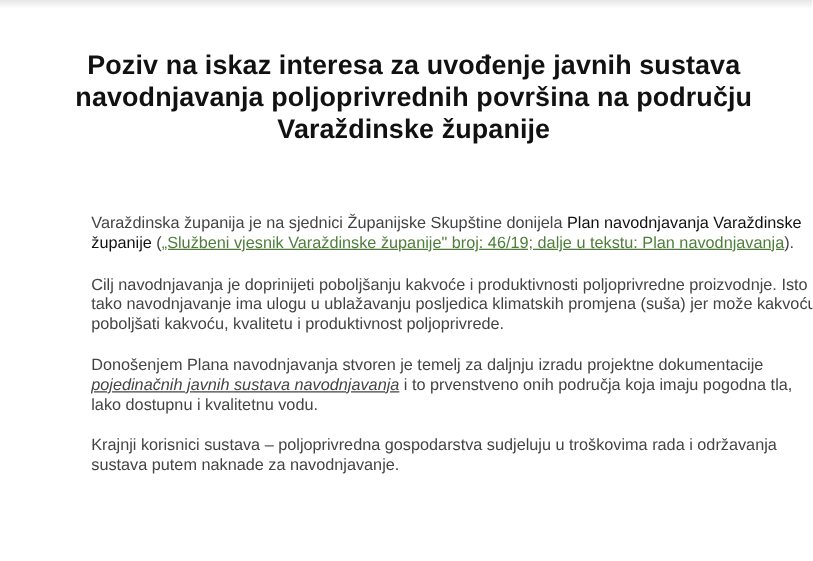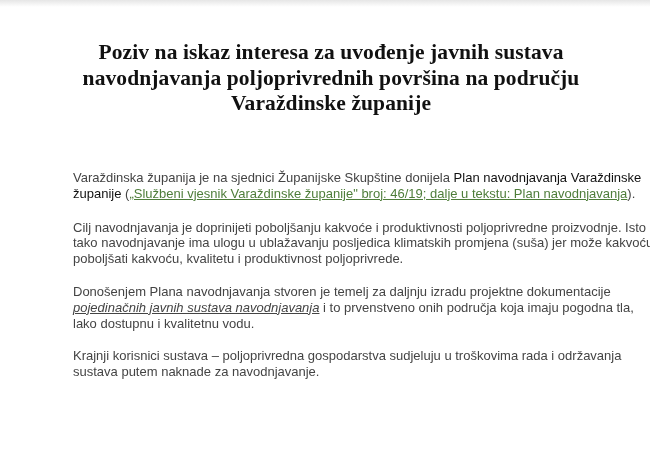--- a/index.html
+++ b/index.html
@@ -32,21 +32,20 @@
       position: absolute;
       top: 40px;
       left: -10px;
       width: 600px;
       text-align: center;
       font-size: 21.5px;
       line-height: 25.5px;
       font-weight: bold;
       color: #111111;
       letter-spacing: 0.1px;
-      font-family: Liberation Serif, serif;
     }
     .content {
       position: absolute;
       top: 170px;
       left: 16px;
       width: 582px;
       margin-left: 16px;
     }
     .para {
       margin: 0 0 17px 0;

